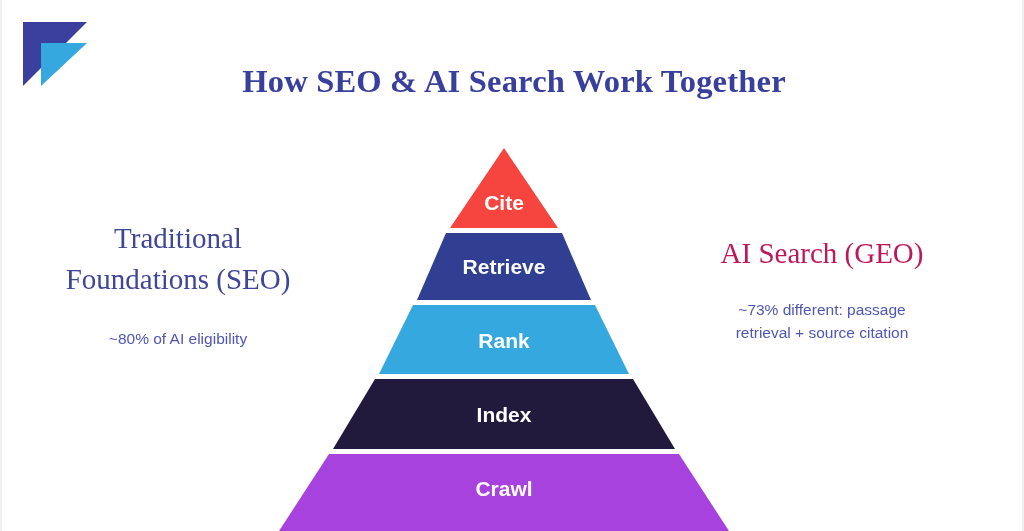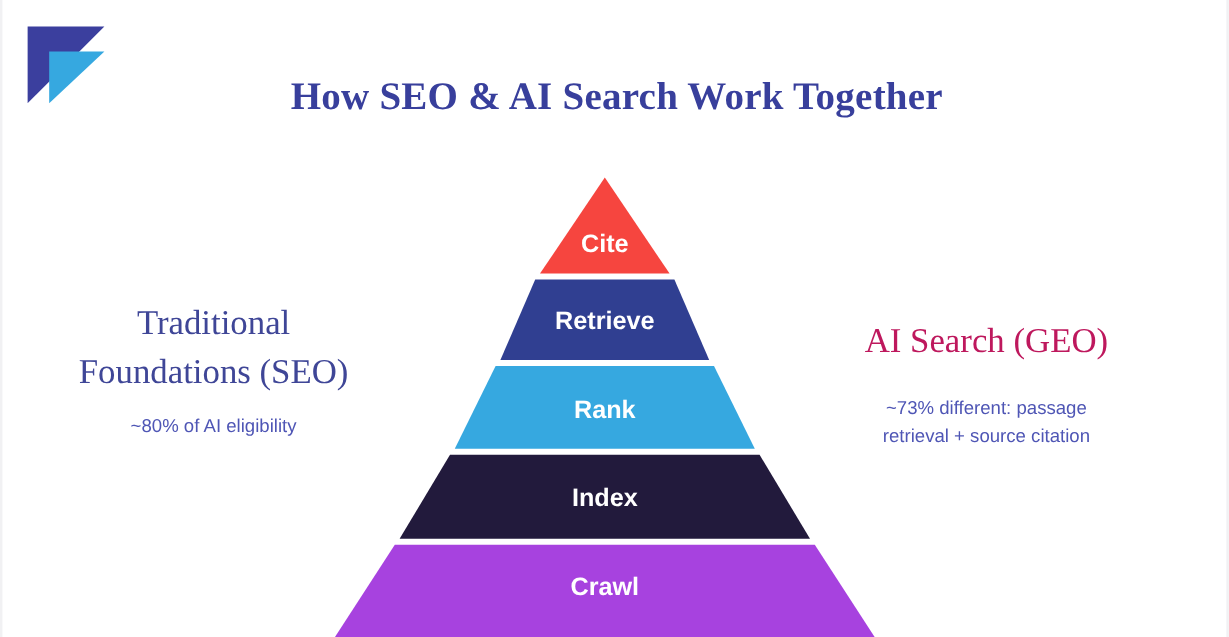--- a/index.html
+++ b/index.html
@@ -55,37 +55,36 @@
   .side-block {
     position: absolute;
     text-align: center;
   }
   .side-heading {
     font-family: "Liberation Serif", "DejaVu Serif", serif;
     font-weight: normal;
     font-size: 29px;
     line-height: 1.42;
     color: #3f4697;
-    margin-top: 31px;
   }
   .side-note {
     font-family: "Liberation Sans", sans-serif;
     font-weight: normal;
     font-size: 15.5px;
     line-height: 1.5;
     color: #4f56b5;
   }
 
   #left-block {
     left: 20px;
     top: 218px;
     width: 312px;
   }
   #left-block .side-note {
-    margin-top: 13px;
+    margin-top: 27px;
   }
 
   #right-block {
     left: 676px;
     top: 233px;
     width: 288px;
   }
   #right-block .side-note {
     margin-top: 24px;
   }

